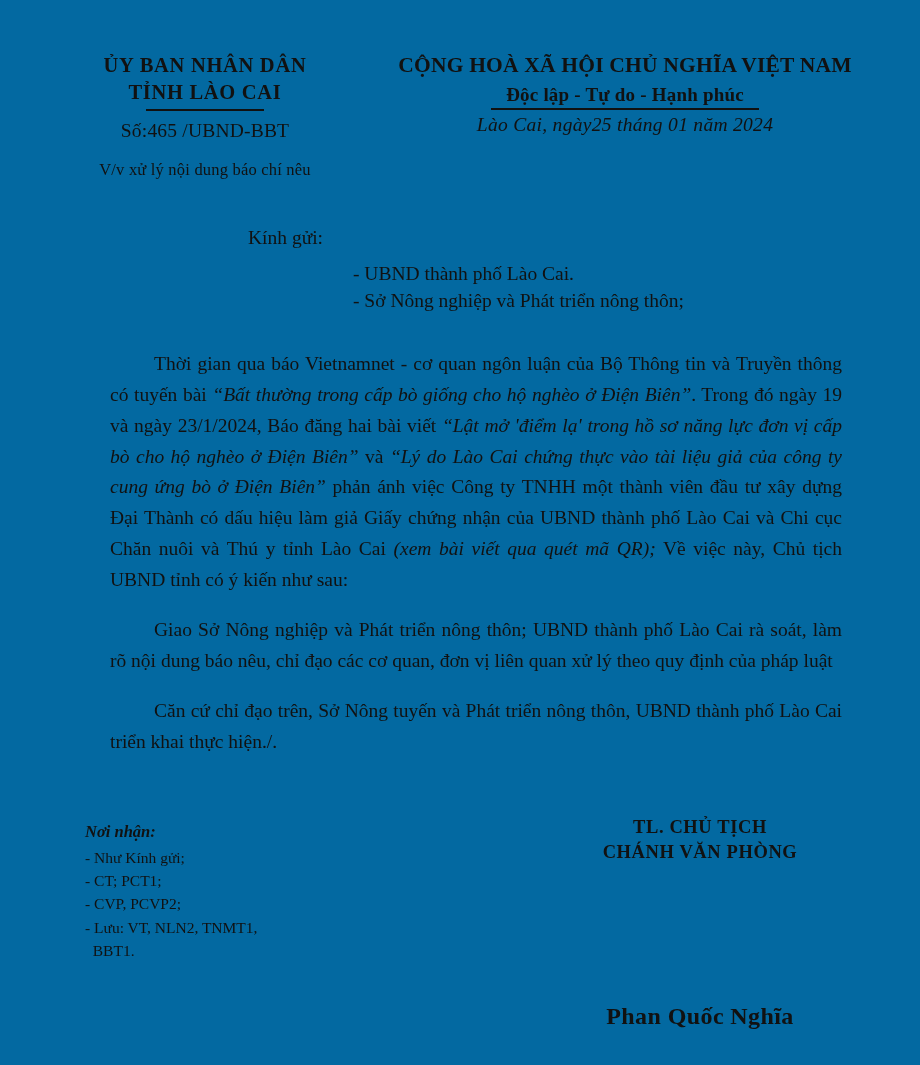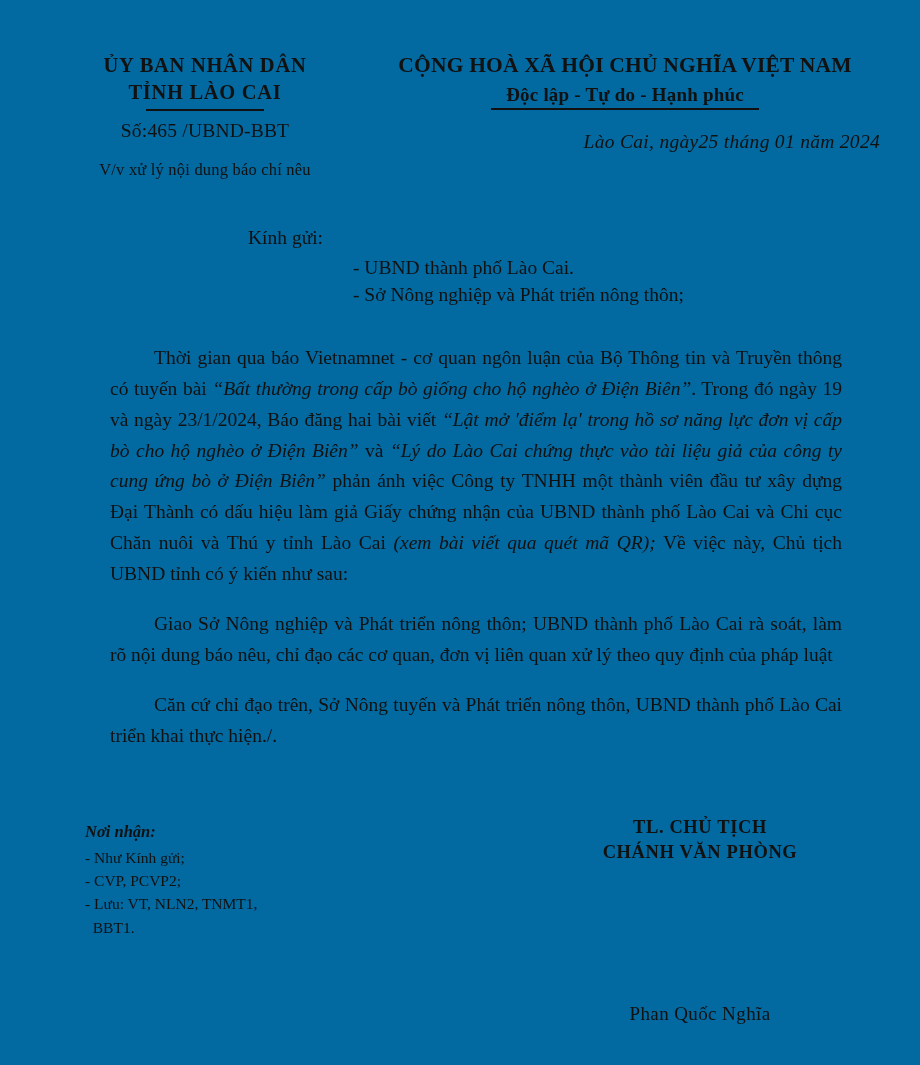--- a/index.html
+++ b/index.html
@@ -76,34 +76,33 @@
     letter-spacing: 0.2px;
   }
   .subject {
     font-size: 16.5px;
     margin-top: 18px;
     letter-spacing: 0.2px;
   }
   .place-date {
     font-size: 19.5px;
     font-style: italic;
-    margin-top: 21px;
+    margin-top: 4px;
     letter-spacing: 0.3px;
-    text-align: right;
   }
 
   
   .recipients {
     margin: 44px 0 0 0;
     padding-left: 248px;
     font-size: 19.5px;
     line-height: 1.42;
   }
   .recipients .to-label {
-    margin-bottom: 2px;
+    margin-bottom: 8px;
   }
   .recipient-list {
     padding-left: 105px;
   }
   .recipient-item {
     line-height: 1.42;
   }
 
   
   .body-text {
@@ -163,22 +162,22 @@
     white-space: pre-line;
     position: relative;
     z-index: 4;
   }
   .signer-name {
     position: absolute;
     left: 0;
     top: 188px;
     width: 360px;
     text-align: center;
-    font-size: 19px;
-    font-weight: normal;
+    font-size: 24px;
+    font-weight: bold;
     letter-spacing: 0.4px;
     z-index: 5;
   }
 </style>
 </head>
 <body>
 
 <div class="page">
 
   <div class="header">
@@ -211,20 +210,21 @@
     <p class="para">Giao Sở Nông nghiệp và Phát triển nông thôn; UBND thành phố Lào Cai rà soát, làm rõ nội dung báo nêu, chỉ đạo các cơ quan, đơn vị liên quan xử lý theo quy định của pháp luật</p>
 
     <p class="para">Căn cứ chỉ đạo trên, Sở Nông tuyến và Phát triển nông thôn, UBND thành phố Lào Cai triển khai thực hiện./.</p>
   </div>
 
   <div class="footer">
 
     <div class="recv-block">
       <div class="recv-title">Nơi nhận:</div>
       <div class="recv-line">- Như Kính gửi;</div>
+      <div class="recv-line">- CT; PCT1;</div>
       <div class="recv-line">- CVP, PCVP2;</div>
       <div class="recv-line">- Lưu: VT, NLN2, TNMT1,</div>
       <div class="recv-line">  BBT1.</div>
     </div>
 
     <div class="sign-block">
       <div class="sign-title">TL. CHỦ TỊCH
 CHÁNH VĂN PHÒNG</div>
       <div class="signer-name">Phan Quốc Nghĩa</div>
     </div>

